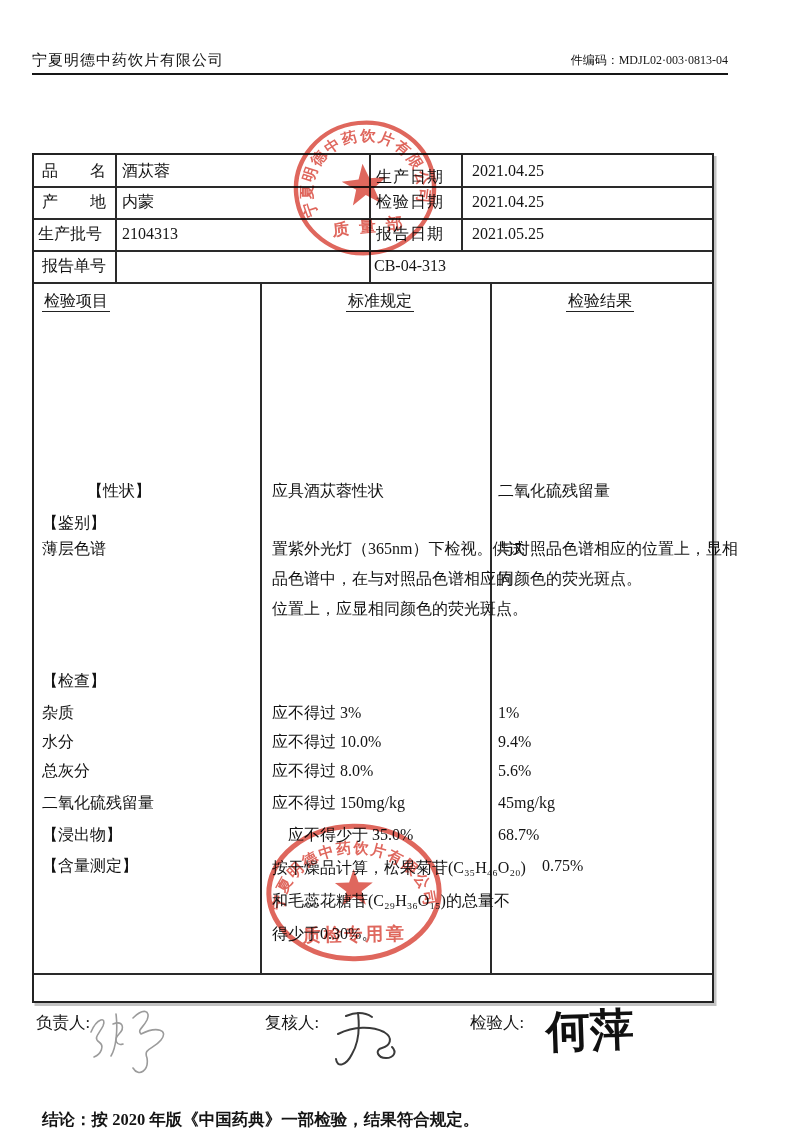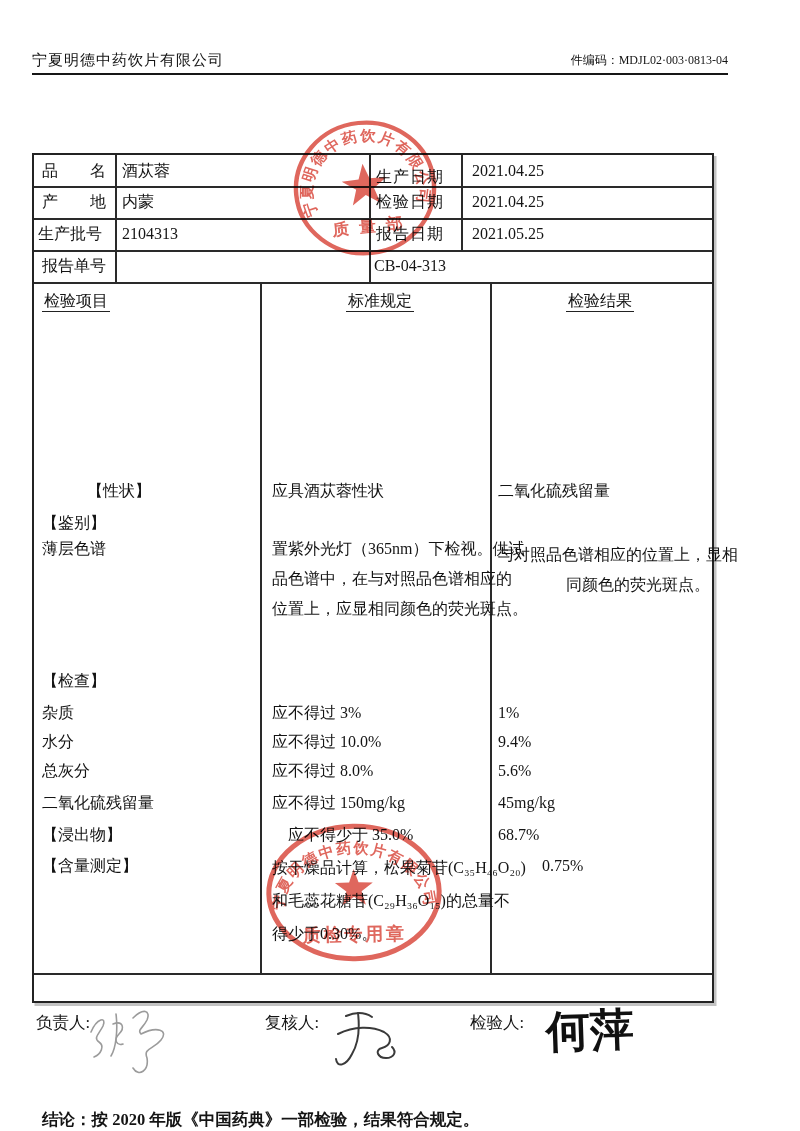--- a/index.html
+++ b/index.html
@@ -92,21 +92,21 @@
       <div class="c-res" style="top:192px;">二氧化硫残留量</div>
 
       <div class="c-name" style="top:224px;">【鉴别】</div>
 
       <div class="c-name" style="top:250px;">薄层色谱</div>
       <div class="c-std" style="top:250px;">
         <div>置紫外光灯（365nm）下检视。供试</div>
         <div>品色谱中，在与对照品色谱相应的</div>
         <div>位置上，应显相同颜色的荧光斑点。</div>
       </div>
-      <div class="c-res" style="top:256px;text-align:right;">
+      <div class="c-res" style="top:250px;">
         <div>与对照品色谱相应的位置上，显相</div>
         <div>同颜色的荧光斑点。</div>
       </div>
 
       <div class="c-name" style="top:382px;">【检查】</div>
 
       <div class="c-name" style="top:414px;">杂质</div>
       <div class="c-std" style="top:414px;">应不得过 3%</div>
       <div class="c-res" style="top:414px;">1%</div>
 

